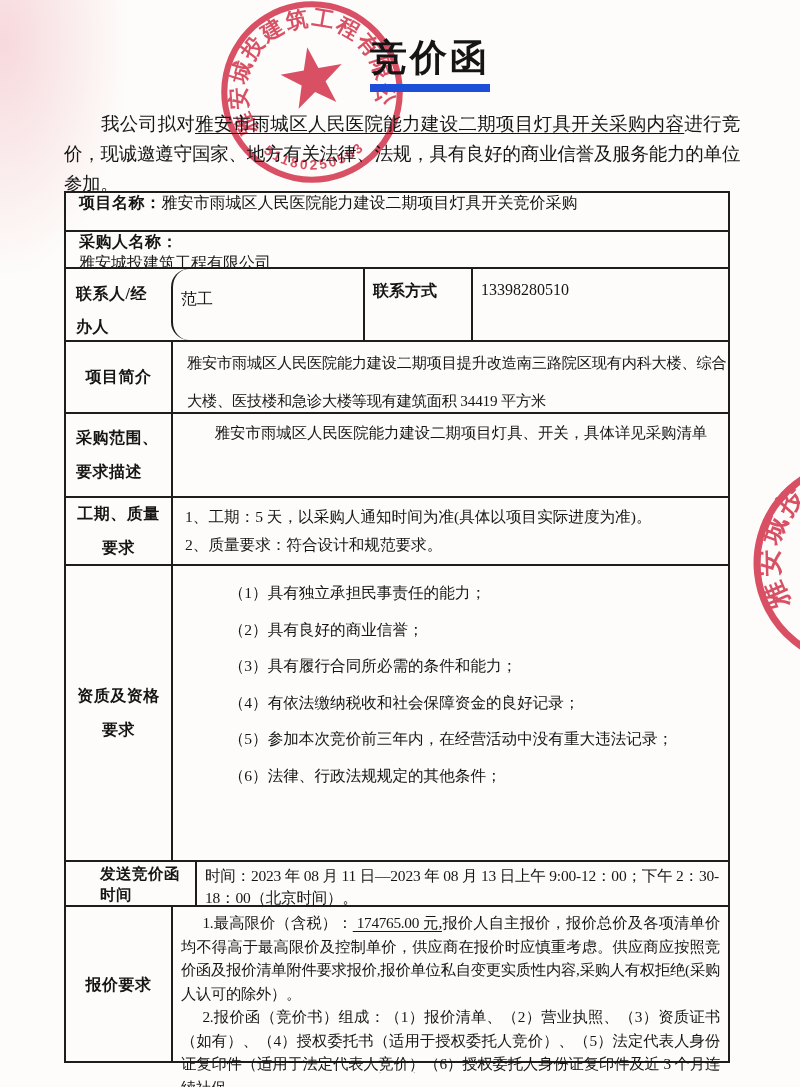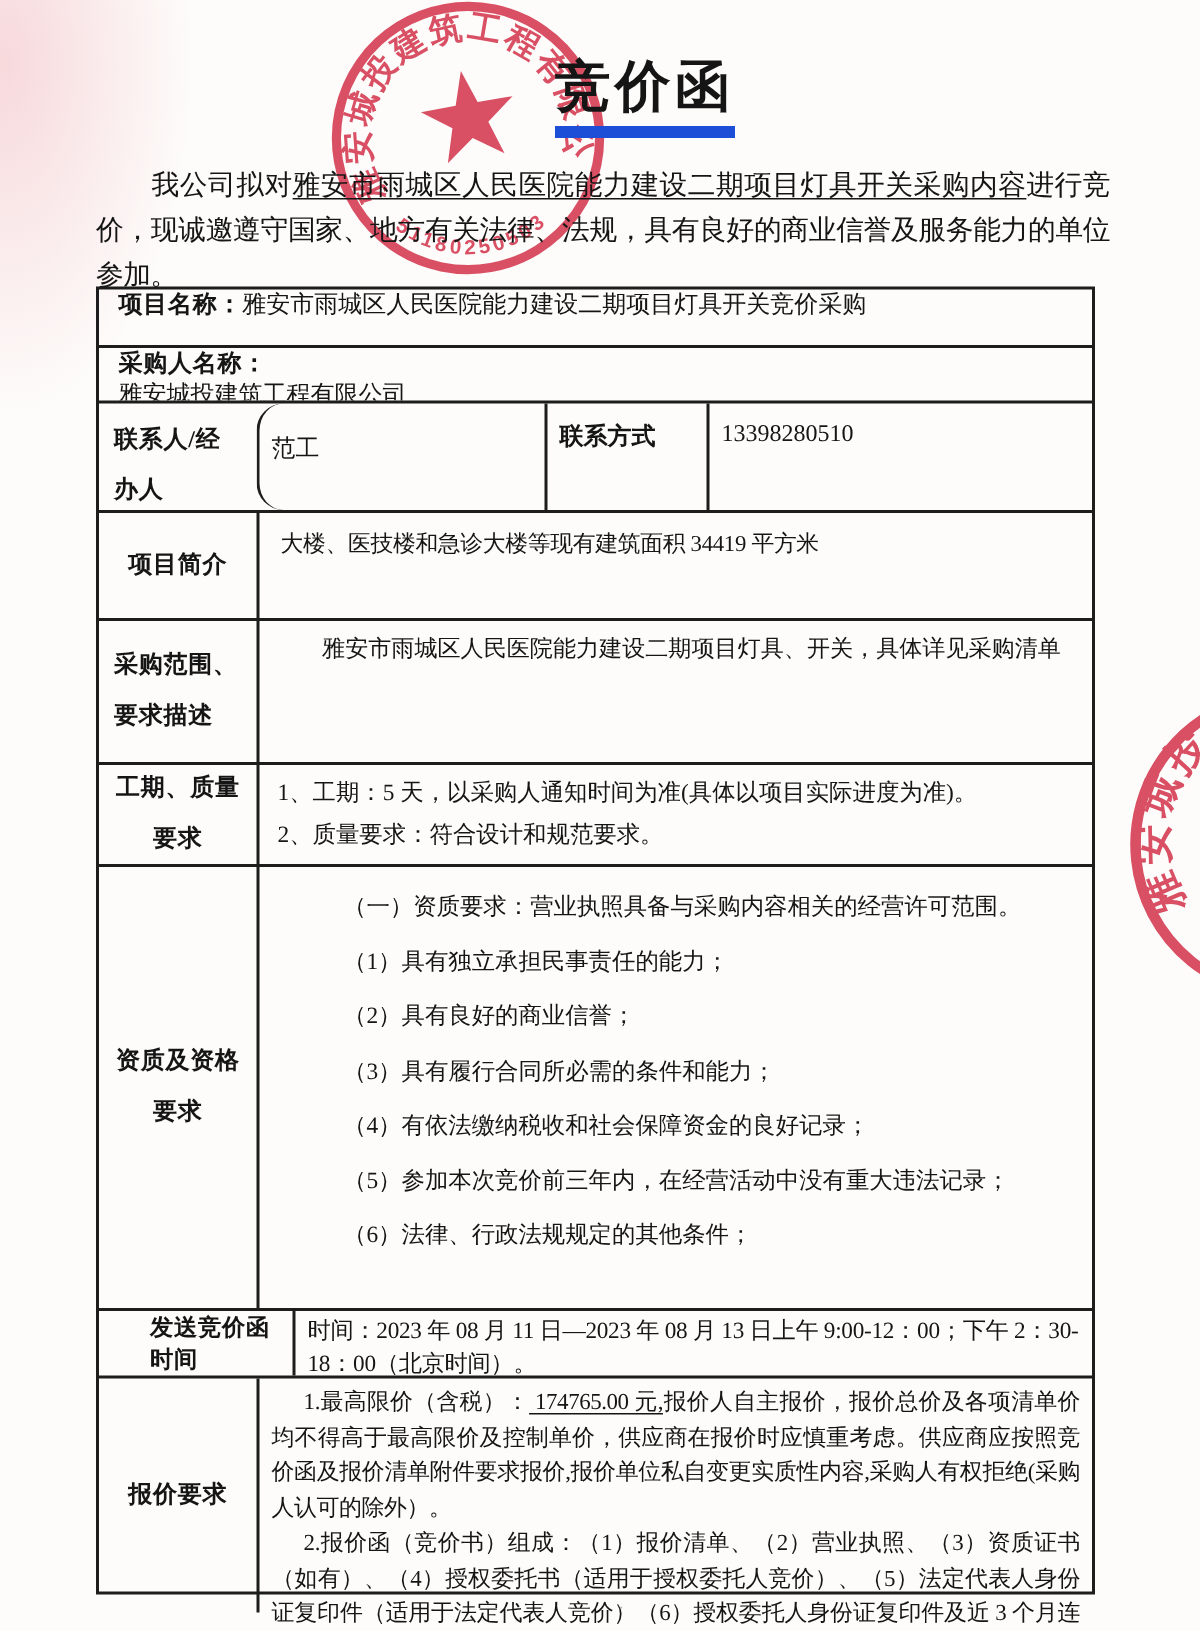--- a/index.html
+++ b/index.html
@@ -38,21 +38,21 @@
     border:2.5px solid #1d1d1d;
     box-sizing:border-box;
     font-size:16px;
   }
   .row{box-sizing:border-box;border-top:2px solid #1d1d1d;display:flex;}
   .row:first-child{border-top:none;}
   .r1{height:37px;}
   .r2{height:37px;flex-direction:column;}
   .r3{height:73px;}
   .r4{height:72px;}
-  .r5{height:96px;}
+  .r5{height:84px;}
   .r6{height:68px;}
   .r7{height:296px;}
   .r8{height:45px;}
   .r9{height:158px;}
   .full-cell{
     flex:1;display:flex;
     padding:0 10px 0 13px;white-space:nowrap;overflow:hidden;
   }
   .lbl{font-weight:bold;letter-spacing:.5px;}
   .cell{box-sizing:border-box;padding:6px 8px;}
@@ -156,20 +156,21 @@
         <div>办人</div>
       </div>
       <div class="c-name cell vline">范工</div>
       <div class="c-mlabel cell vline">联系方式</div>
       <div class="c-mvalue cell vline">13398280510</div>
     </div>
 
     <div class="row r4">
       <div class="label-col label-center cell">项目简介</div>
       <div class="content-col cell vline">
+        <div class="line">雅安市雨城区人民医院能力建设二期项目提升改造南三路院区现有内科大楼、综合</div>
         <div class="line">大楼、医技楼和急诊大楼等现有建筑面积 34419 平方米</div>
       </div>
     </div>
 
     <div class="row r5">
       <div class="label-col label-left cell">
         <div>采购范围、</div>
         <div>要求描述</div>
       </div>
       <div class="content-col cell vline">
@@ -187,21 +188,20 @@
         <div class="line">2、质量要求：符合设计和规范要求。</div>
       </div>
     </div>
 
     <div class="row r7">
       <div class="label-col label-center cell">
         <div>资质及资格</div>
         <div>要求</div>
       </div>
       <div class="content-col cell vline">
-        <div class="line">（一）资质要求：营业执照具备与采购内容相关的经营许可范围。</div>
         <div class="line">（1）具有独立承担民事责任的能力；</div>
         <div class="line">（2）具有良好的商业信誉；</div>
         <div class="line">（3）具有履行合同所必需的条件和能力；</div>
         <div class="line">（4）有依法缴纳税收和社会保障资金的良好记录；</div>
         <div class="line">（5）参加本次竞价前三年内，在经营活动中没有重大违法记录；</div>
         <div class="line">（6）法律、行政法规规定的其他条件；</div>
       </div>
     </div>
 
     <div class="row r8">

